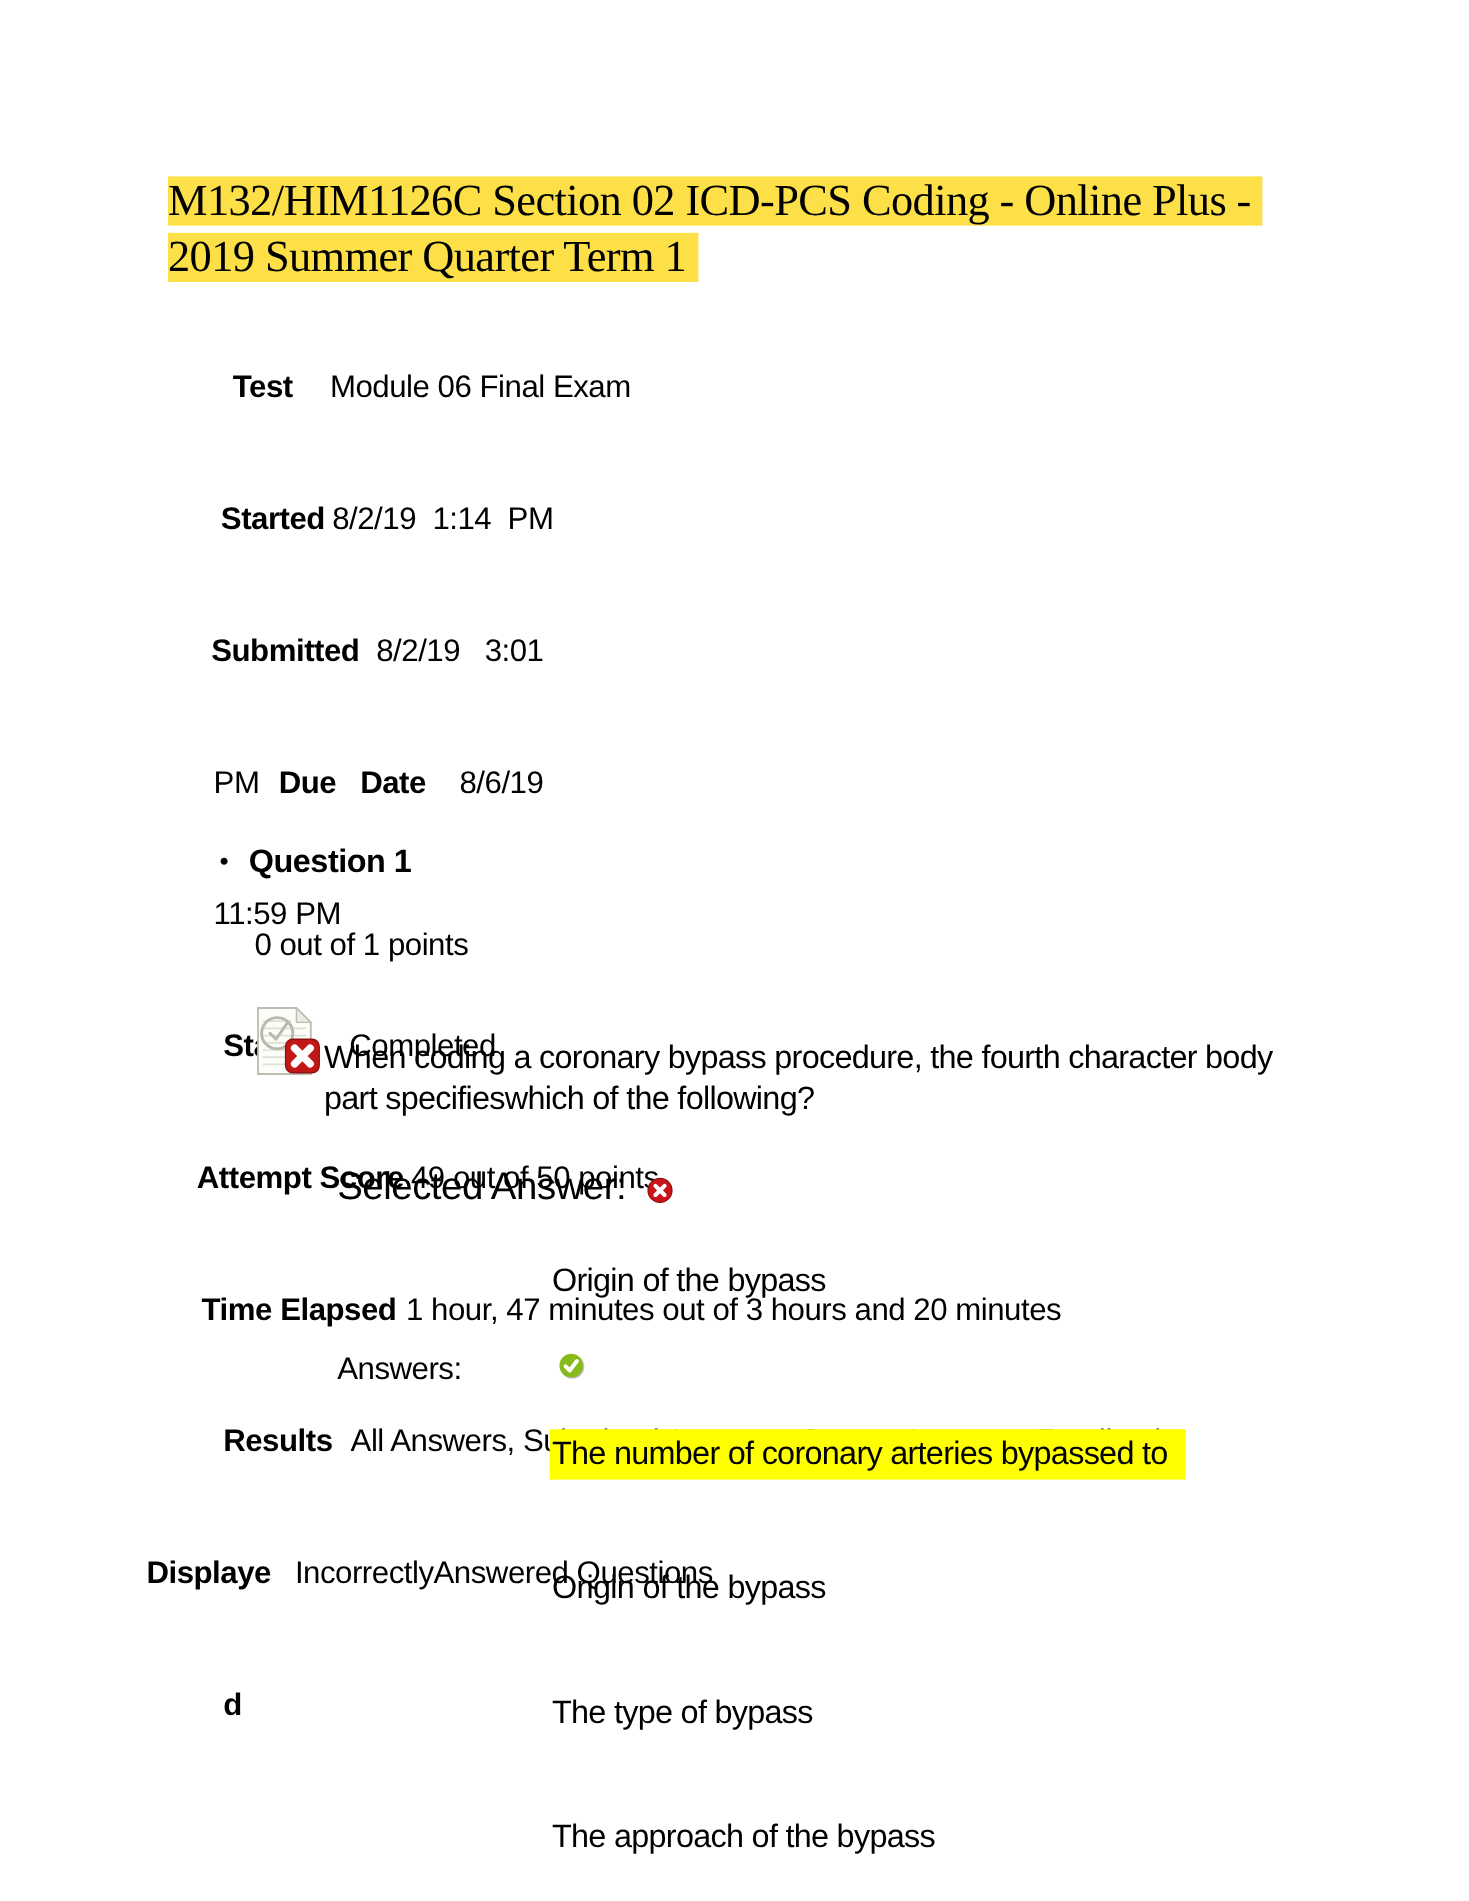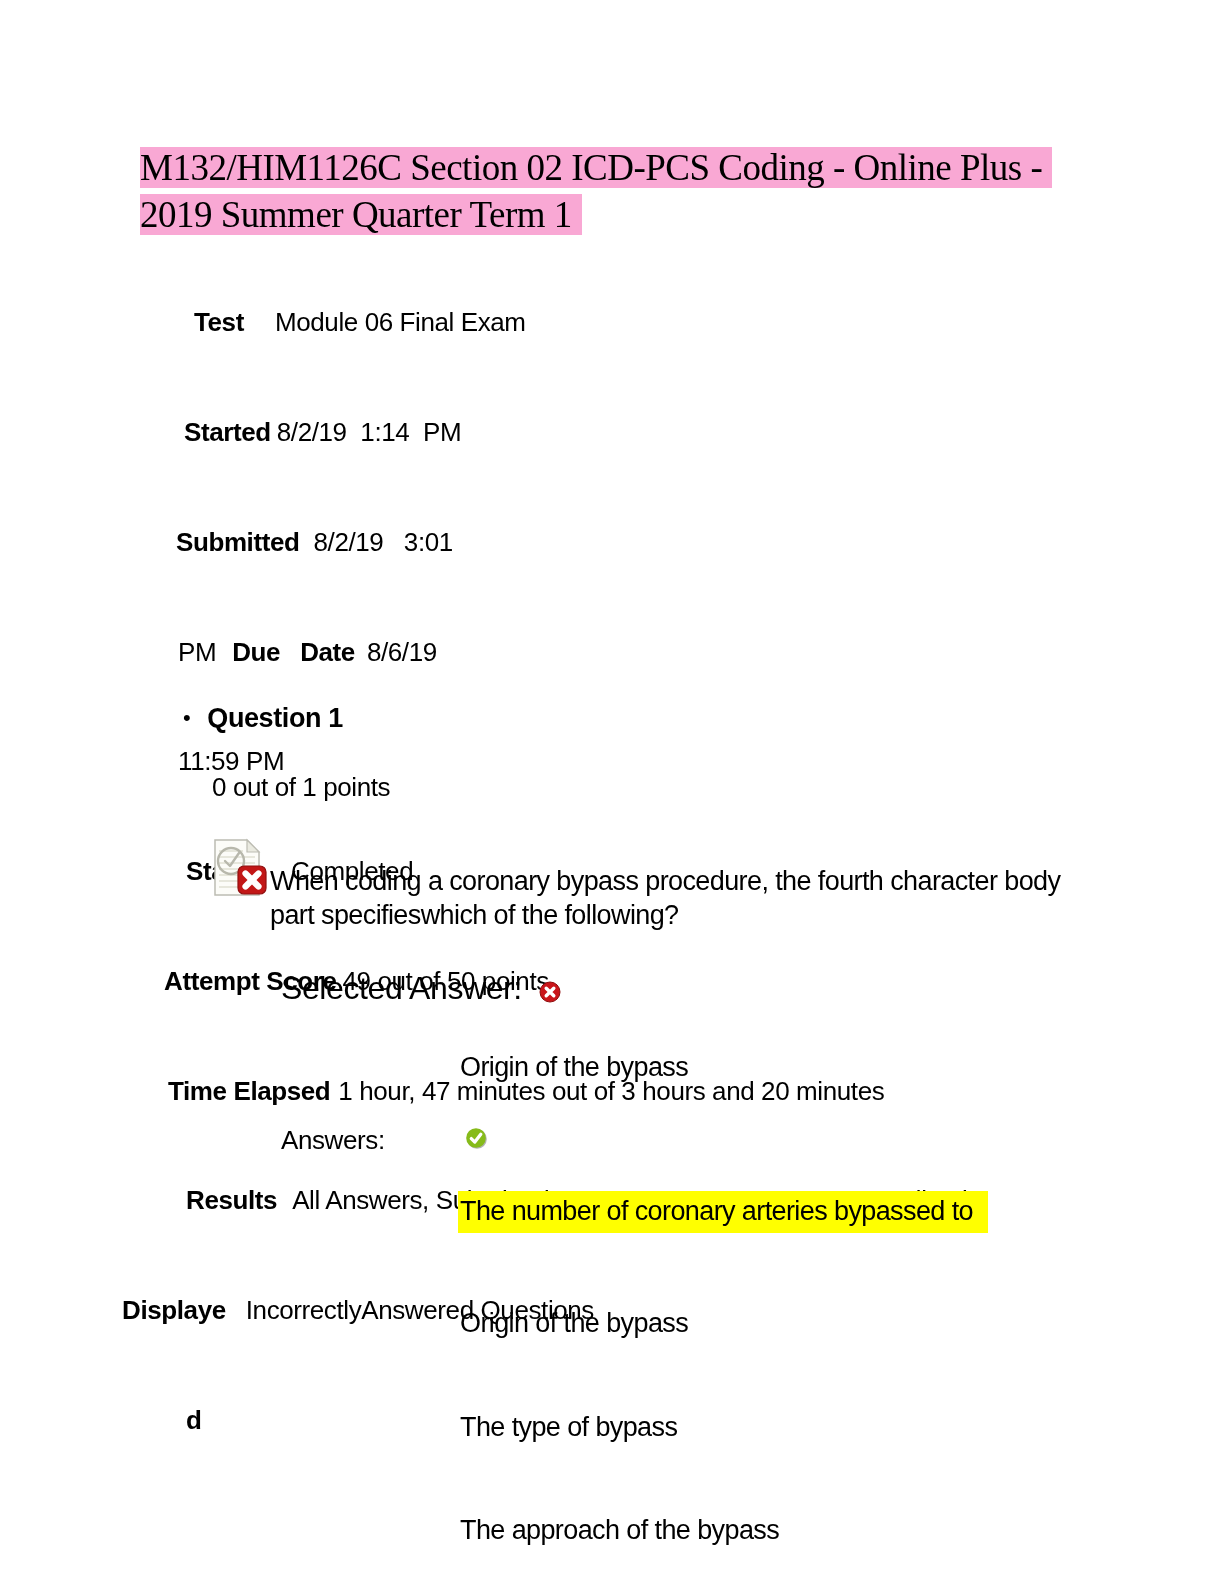--- a/index.html
+++ b/index.html
@@ -11,21 +11,21 @@
     font-family:"Liberation Sans",sans-serif;
     overflow:hidden;
   }
   
   .title{
     position:absolute;left:140px;top:144px;
     font-family:"Liberation Serif",serif;
     font-size:37px;line-height:47px;font-weight:400;
     letter-spacing:-0.5px;
   }
-  .hl{background:#f9a8d4;padding-right:10px;}
+  .hl{background:#fde047;padding-right:10px;}
   
   .meta{
     position:absolute;left:16px;top:231px;
     font-size:26px;line-height:36.6px;
     letter-spacing:-0.4px;
     white-space:pre;
   }
   .mrow{height:36.6px;}
   .b{font-weight:700;}
   
@@ -76,21 +76,21 @@
 
   <h1 class="title" style="margin:0;">
     <span class="hl">M132/HIM1126C Section 02 ICD-PCS Coding - Online Plus -</span><br>
     <span class="hl">2019 Summer Quarter Term 1</span>
   </h1>
 
   <div class="meta">
     <div class="mrow" style="padding-left:178px;"><span class="b">Test</span><span style="margin-left:31px;">Module 06 Final Exam</span></div>
     <div class="mrow" style="padding-left:168px;"><span class="b">Started</span><span style="margin-left:6px;">8/2/19  1:14  PM</span></div>
     <div class="mrow" style="padding-left:160px;"><span class="b">Submitted</span><span style="margin-left:14px;">8/2/19   3:01</span></div>
-    <div class="mrow" style="padding-left:162px;"><span>PM</span><span class="b" style="margin-left:16px;">Due</span><span class="b" style="margin-left:20px;">Date</span><span style="margin-left:12px;">8/6/19</span></div>
+    <div class="mrow" style="padding-left:162px;"><span>PM</span><span class="b" style="margin-left:16px;">Due</span><span class="b" style="margin-left:20px;">Date</span><span style="margin-left:28px;">8/6/19</span></div>
     <div class="mrow" style="padding-left:162px;"><span>11:59 PM</span></div>
     <div class="mrow" style="padding-left:170px;"><span class="b">Status</span><span style="margin-left:28px;">Completed</span></div>
     <div class="mrow" style="padding-left:148px;"><span class="b">Attempt Score</span><span style="margin-left:6px;">49 out of 50 points</span></div>
     <div class="mrow" style="padding-left:152px;"><span class="b">Time Elapsed</span><span style="margin-left:8px;">1 hour, 47 minutes out of 3 hours and 20 minutes</span></div>
     <div class="mrow" style="padding-left:170px;"><span class="b">Results</span><span style="margin-left:15px;">All Answers, Submitted Answers, Correct Answers, Feedback,</span></div>
     <div class="mrow" style="padding-left:106px;"><span class="b">Displaye</span><span style="margin-left:20px;">IncorrectlyAnswered Questions</span></div>
     <div class="mrow" style="padding-left:170px;"><span class="b">d</span></div>
   </div>
 
   <div class="q-header">

